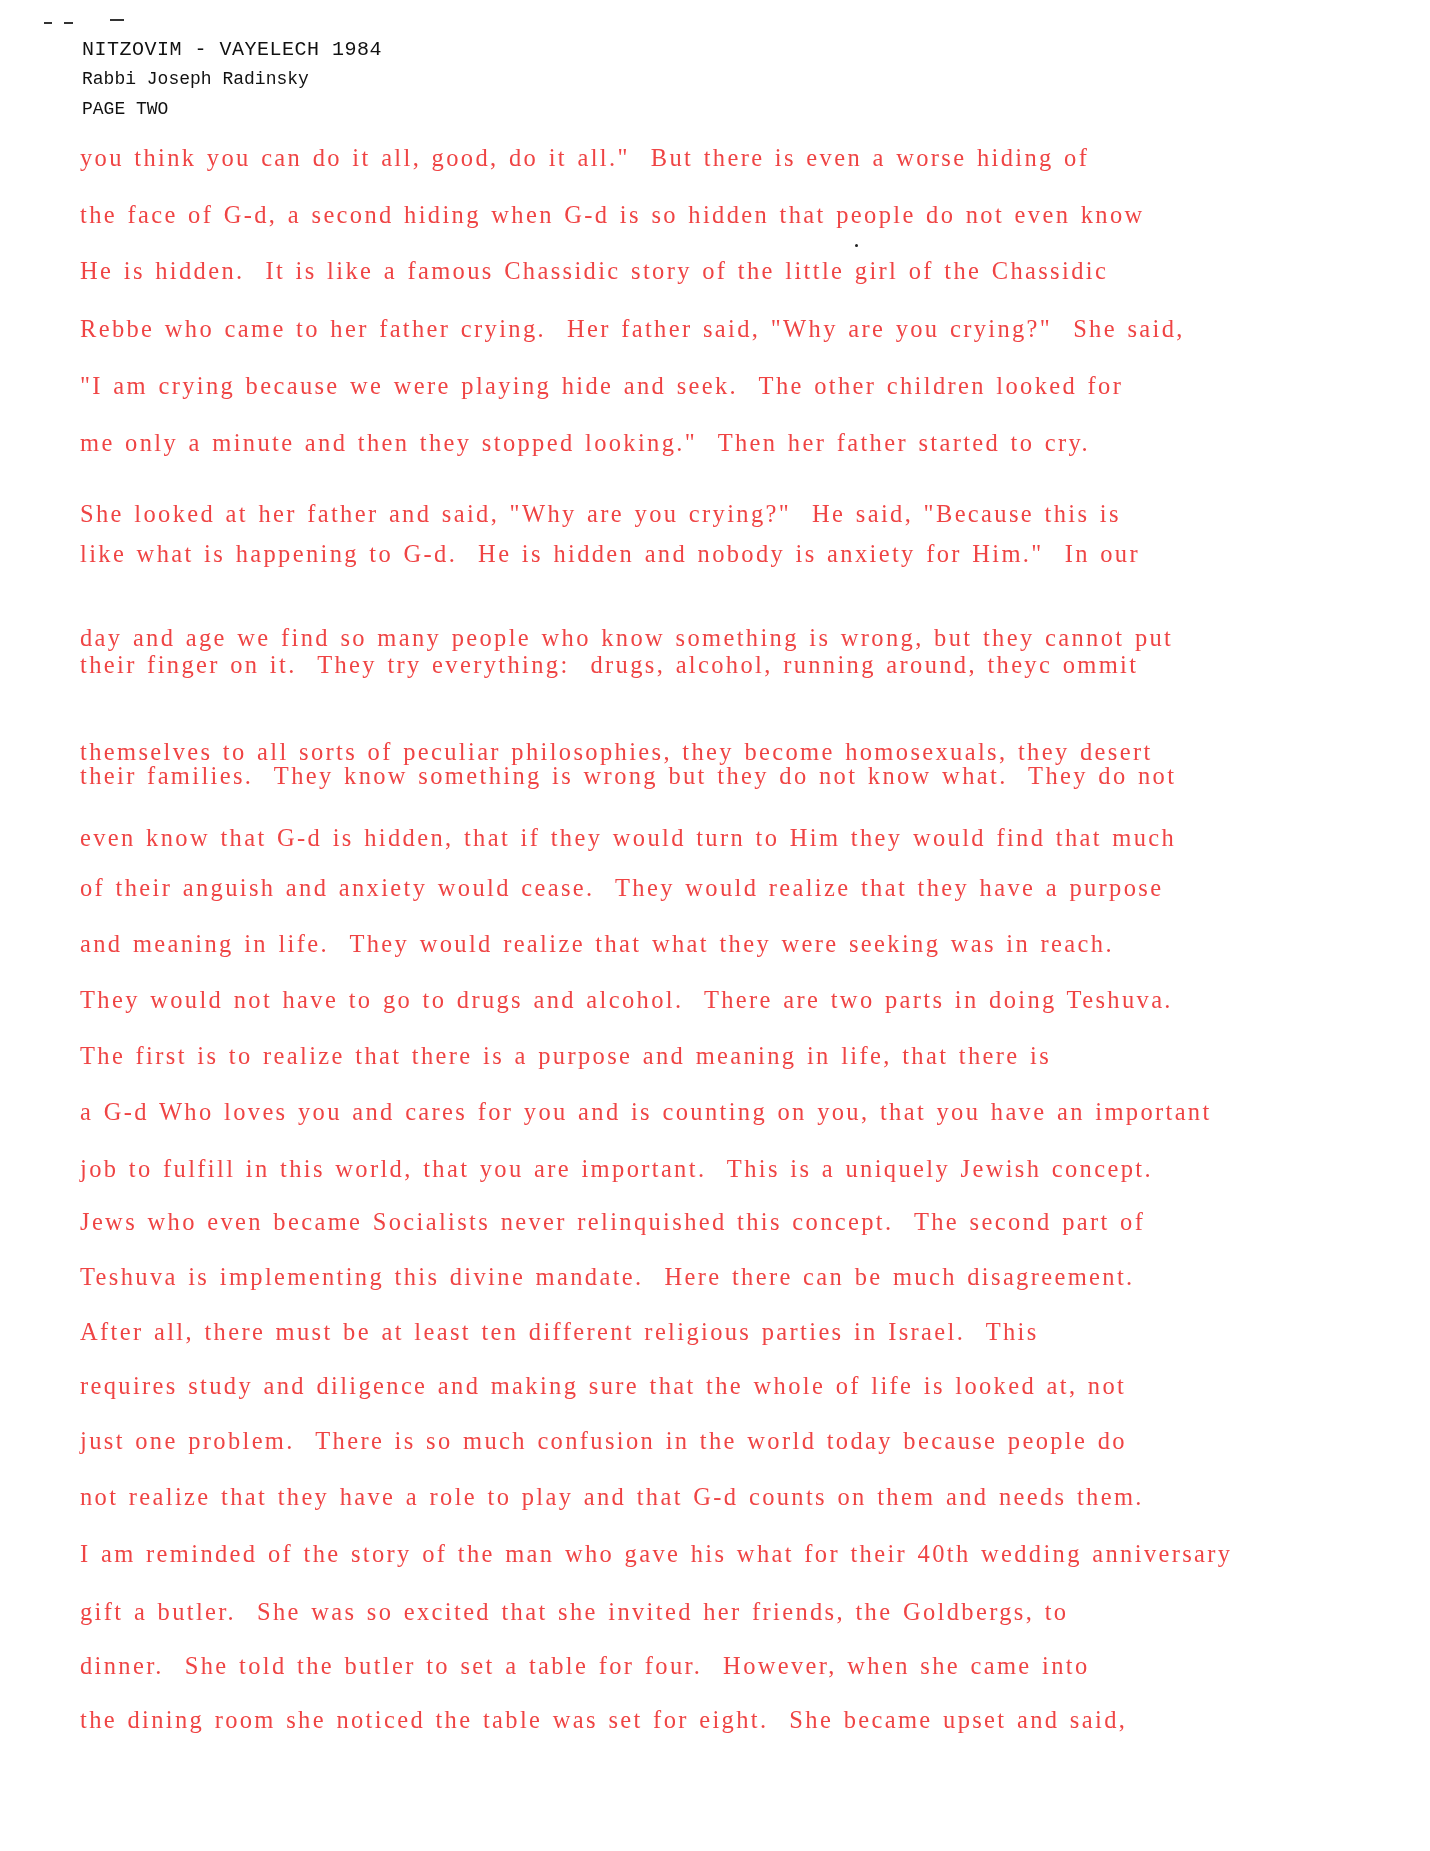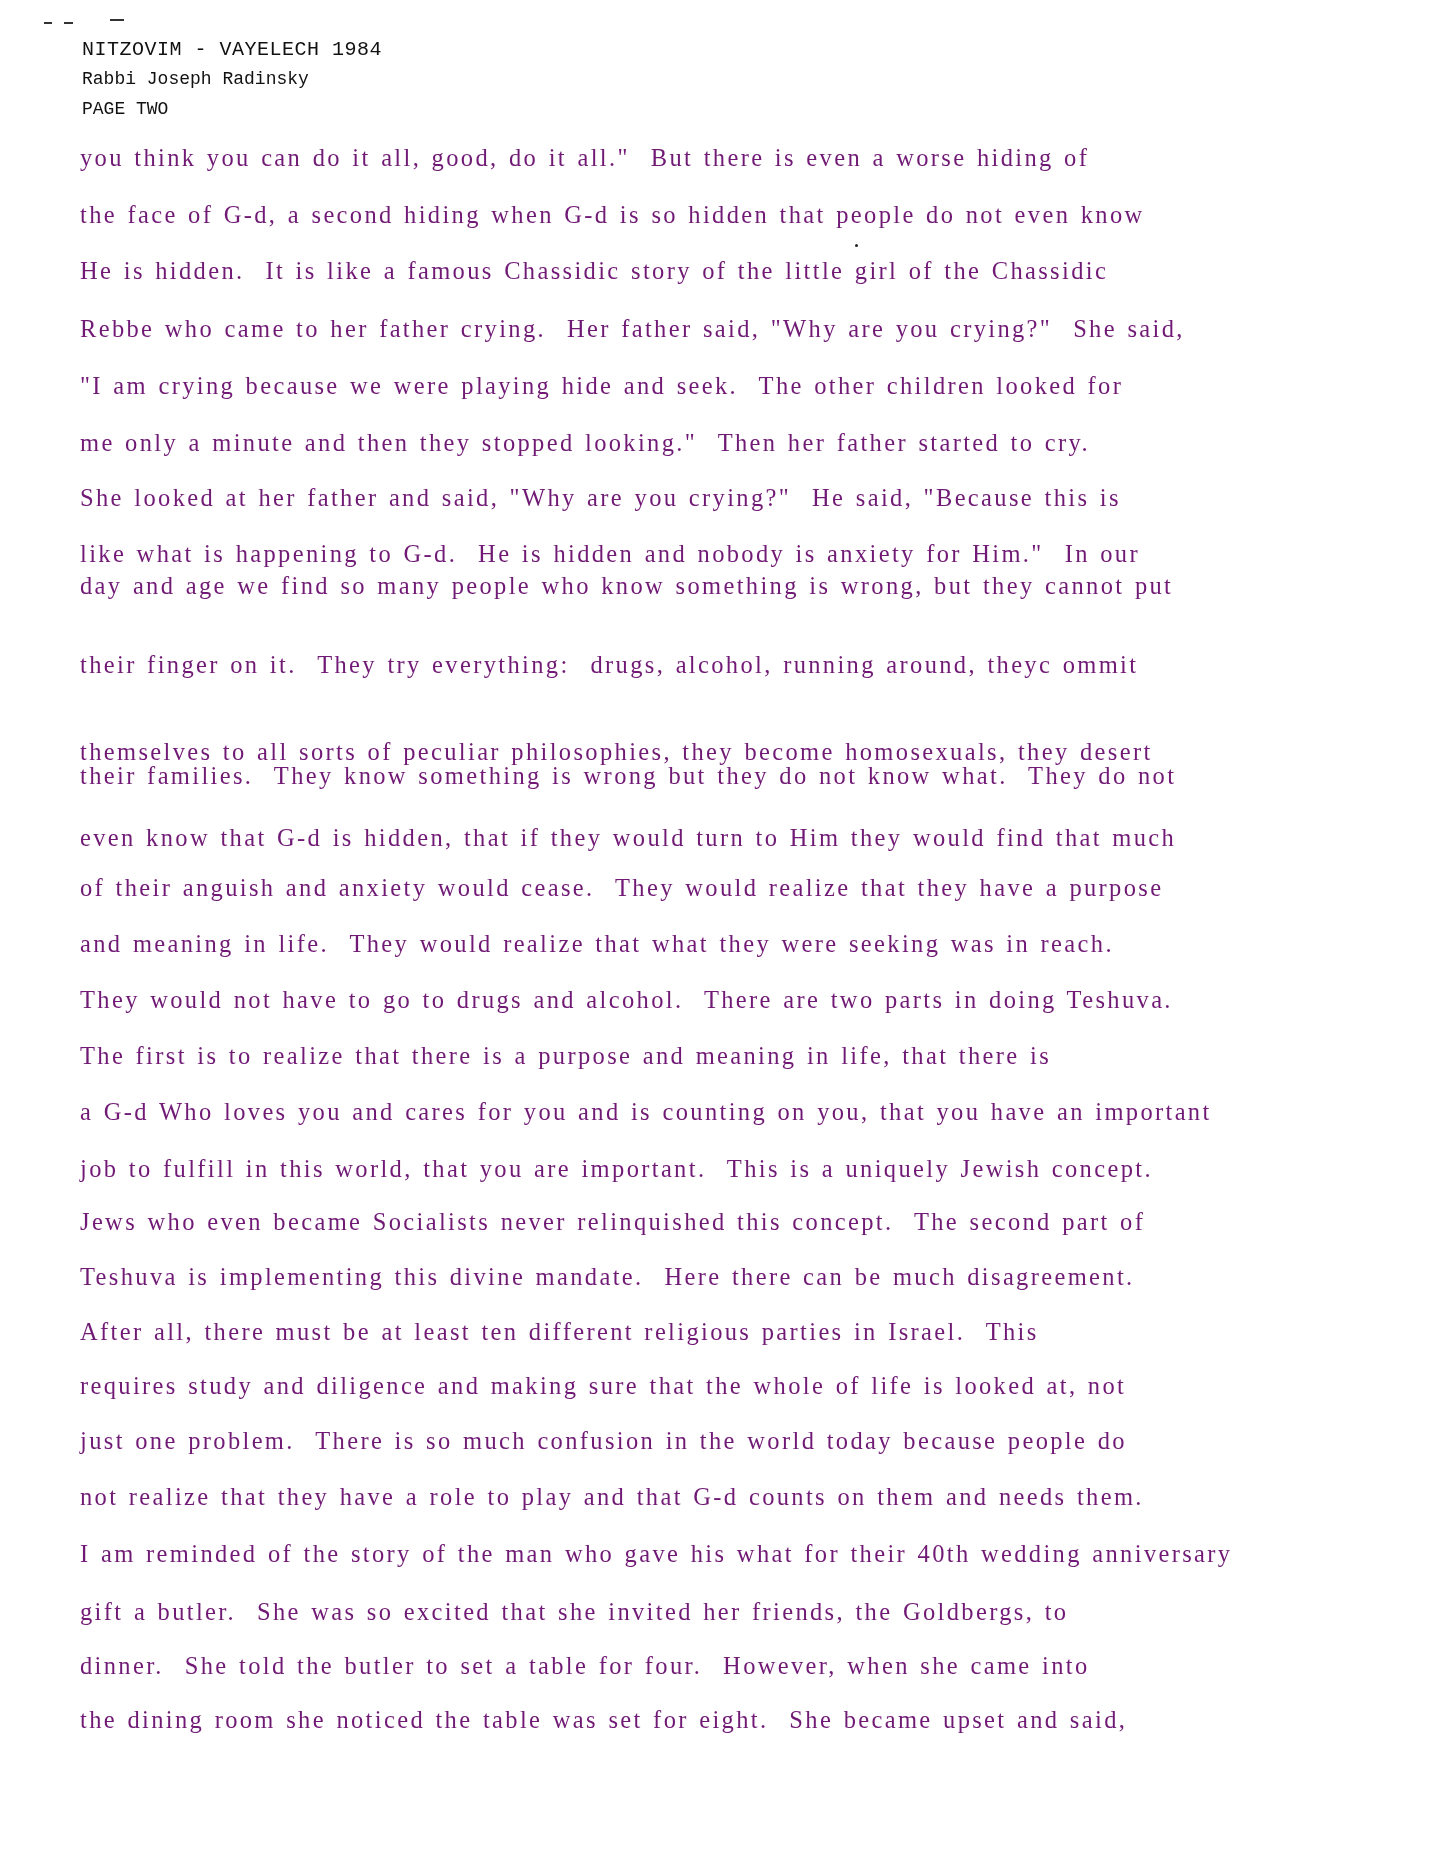--- a/index.html
+++ b/index.html
@@ -62,21 +62,21 @@
     .body-line {
       display: block;
       position: absolute;
       left: 0;
       font-family: "Liberation Serif", "DejaVu Serif", serif;
       font-size: 24.5px;
       line-height: 30px;
       letter-spacing: 2.35px;
       word-spacing: 2px;
       white-space: pre;
-      color: #701a75;
+      color: #ef4444;
     }
     .stray-dot {
       position: absolute;
       width: 3px;
       height: 3px;
       background: #222;
       border-radius: 50%;
     }
   </style>
 </head>
@@ -96,23 +96,23 @@
     <div class="line3">PAGE TWO</div>
   </div>
 
   <div class="body-text">
     <span class="body-line" style="top:0px">you think you can do it all, good, do it all."  But there is even a worse hiding of</span>
     <span class="body-line" style="top:57px">the face of G-d, a second hiding when G-d is so hidden that people do not even know</span>
     <span class="body-line" style="top:113px">He is hidden.  It is like a famous Chassidic story of the little girl of the Chassidic</span>
     <span class="body-line" style="top:171px">Rebbe who came to her father crying.  Her father said, "Why are you crying?"  She said,</span>
     <span class="body-line" style="top:228px">"I am crying because we were playing hide and seek.  The other children looked for</span>
     <span class="body-line" style="top:285px">me only a minute and then they stopped looking."  Then her father started to cry.</span>
-    <span class="body-line" style="top:340px">She looked at her father and said, "Why are you crying?"  He said, "Because this is</span>
+    <span class="body-line" style="top:356px">She looked at her father and said, "Why are you crying?"  He said, "Because this is</span>
     <span class="body-line" style="top:396px">like what is happening to G-d.  He is hidden and nobody is anxiety for Him."  In our</span>
-    <span class="body-line" style="top:428px">day and age we find so many people who know something is wrong, but they cannot put</span>
+    <span class="body-line" style="top:480px">day and age we find so many people who know something is wrong, but they cannot put</span>
     <span class="body-line" style="top:507px">their finger on it.  They try everything:  drugs, alcohol, running around, theyc ommit</span>
     <span class="body-line" style="top:594px">themselves to all sorts of peculiar philosophies, they become homosexuals, they desert</span>
     <span class="body-line" style="top:618px">their families.  They know something is wrong but they do not know what.  They do not</span>
     <span class="body-line" style="top:680px">even know that G-d is hidden, that if they would turn to Him they would find that much</span>
     <span class="body-line" style="top:730px">of their anguish and anxiety would cease.  They would realize that they have a purpose</span>
     <span class="body-line" style="top:786px">and meaning in life.  They would realize that what they were seeking was in reach.</span>
     <span class="body-line" style="top:842px">They would not have to go to drugs and alcohol.  There are two parts in doing Teshuva.</span>
     <span class="body-line" style="top:898px">The first is to realize that there is a purpose and meaning in life, that there is</span>
     <span class="body-line" style="top:954px">a G-d Who loves you and cares for you and is counting on you, that you have an important</span>
     <span class="body-line" style="top:1011px">job to fulfill in this world, that you are important.  This is a uniquely Jewish concept.</span>

